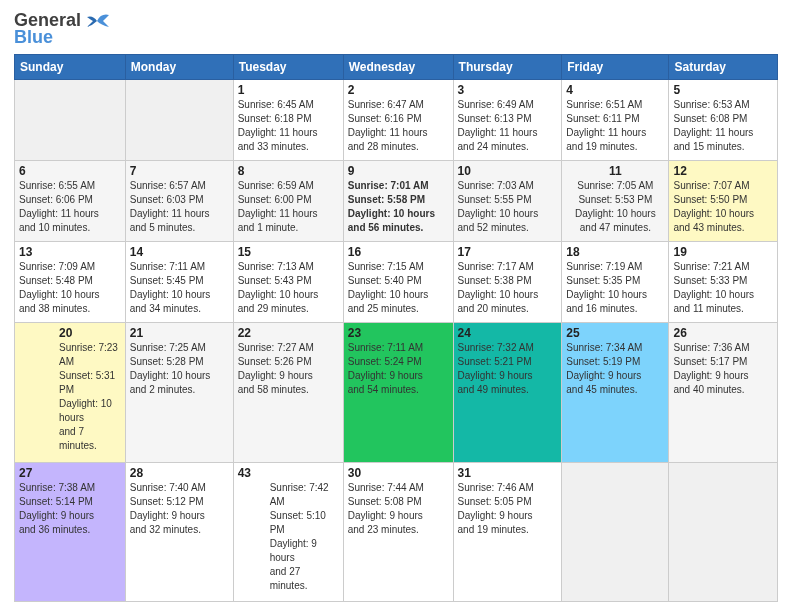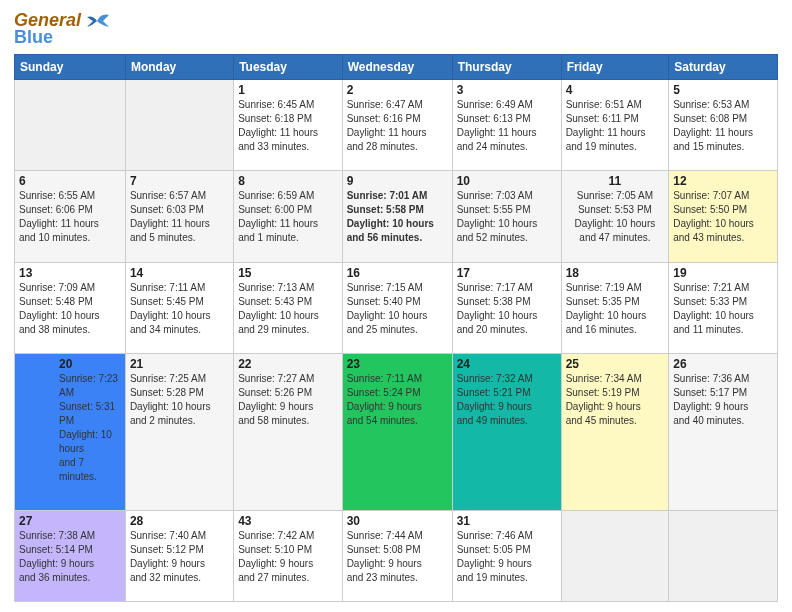--- a/index.html
+++ b/index.html
@@ -98,21 +98,21 @@
     tbody tr:nth-child(odd) td { background: #fff; }
     tbody tr:nth-child(even) td { background: #f5f5f5; }
   </style>
 </head>
 <body>
 
 <div class="page">
   <div class="header">
     <div class="logo">
       <div class="logo-row">
-        <span style="font-size:18px;font-weight:bold;color:#a16207;font-style:italic;">General</span>
+        <span style="font-size:18px;font-weight:bold;color:#404040;">General</span>
         <svg width="28" height="20" viewBox="0 0 28 20">
           <path d="M14 10 Q18 2 26 4 Q22 8 20 10 Q22 12 26 16 Q18 14 14 10Z" fill="#4a90d9"></path>
           <path d="M14 10 Q10 4 4 6 Q8 9 10 10 Q8 12 4 16 Q10 14 14 10Z" fill="#2a6ab0"></path>
         </svg>
       </div>
       <span style="font-size:18px;font-weight:bold;color:#4a90d9;margin-top:-4px;">Blue</span>
     </div>
     <div class="title-block">
       <h1></h1>
       <h2></h2>
@@ -267,21 +267,21 @@
           </td>
           <td style="background: rgb(255, 255, 255);">
             <span class="day-num">19</span>
             <div class="day-detail" style="white-space: pre-line;">Sunrise: 7:21 AM
 Sunset: 5:33 PM
 Daylight: 10 hours
 and 11 minutes.</div>
           </td>
         </tr>
         <tr>
-          <td style="background: #3b82f6; padding-left: 44px;">
+          <td style="background: #fef9c3; padding-left: 44px;">
             <span class="day-num">20</span>
             <div class="day-detail" style="white-space: pre-line;">Sunrise: 7:23 AM
 Sunset: 5:31 PM
 Daylight: 10 hours
 and 7 minutes.</div>
           </td>
           <td style="background: rgb(245, 245, 245);">
             <span class="day-num">21</span>
             <div class="day-detail" style="white-space: pre-line;">Sunrise: 7:25 AM
 Sunset: 5:28 PM
@@ -302,21 +302,21 @@
 Daylight: 9 hours
 and 54 minutes.</div>
           </td>
           <td style="background: #14b8a6;">
             <span class="day-num">24</span>
             <div class="day-detail" style="white-space: pre-line;">Sunrise: 7:32 AM
 Sunset: 5:21 PM
 Daylight: 9 hours
 and 49 minutes.</div>
           </td>
-          <td style="background: #fef9c3;">
+          <td style="background: #7dd3fc;">
             <span class="day-num">25</span>
             <div class="day-detail" style="white-space: pre-line;">Sunrise: 7:34 AM
 Sunset: 5:19 PM
 Daylight: 9 hours
 and 45 minutes.</div>
           </td>
           <td style="background: rgb(245, 245, 245);">
             <span class="day-num">26</span>
             <div class="day-detail" style="white-space: pre-line;">Sunrise: 7:36 AM
 Sunset: 5:17 PM
@@ -334,21 +334,21 @@
           </td>
           <td style="background: rgb(255, 255, 255);">
             <span class="day-num">28</span>
             <div class="day-detail" style="white-space: pre-line;">Sunrise: 7:40 AM
 Sunset: 5:12 PM
 Daylight: 9 hours
 and 32 minutes.</div>
           </td>
           <td style="background: rgb(255, 255, 255);">
             <span class="day-num">43</span>
-            <div class="day-detail" style="white-space: pre-line;">Sunrise: 7:42 AM
+            <div class="day-detail" style="white-space: pre-line; margin-left: 32px;">Sunrise: 7:42 AM
 Sunset: 5:10 PM
 Daylight: 9 hours
 and 27 minutes.</div>
           </td>
           <td style="background: rgb(255, 255, 255);">
             <span class="day-num">30</span>
             <div class="day-detail" style="white-space: pre-line;">Sunrise: 7:44 AM
 Sunset: 5:08 PM
 Daylight: 9 hours
 and 23 minutes.</div>

